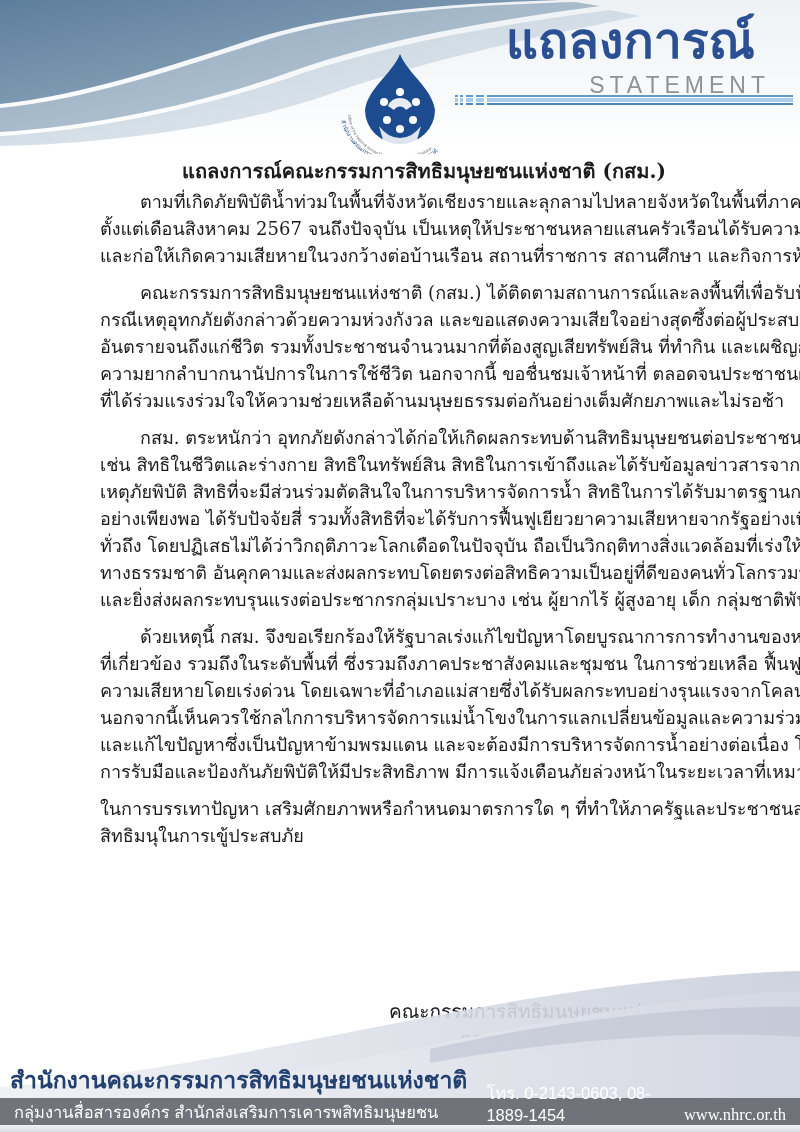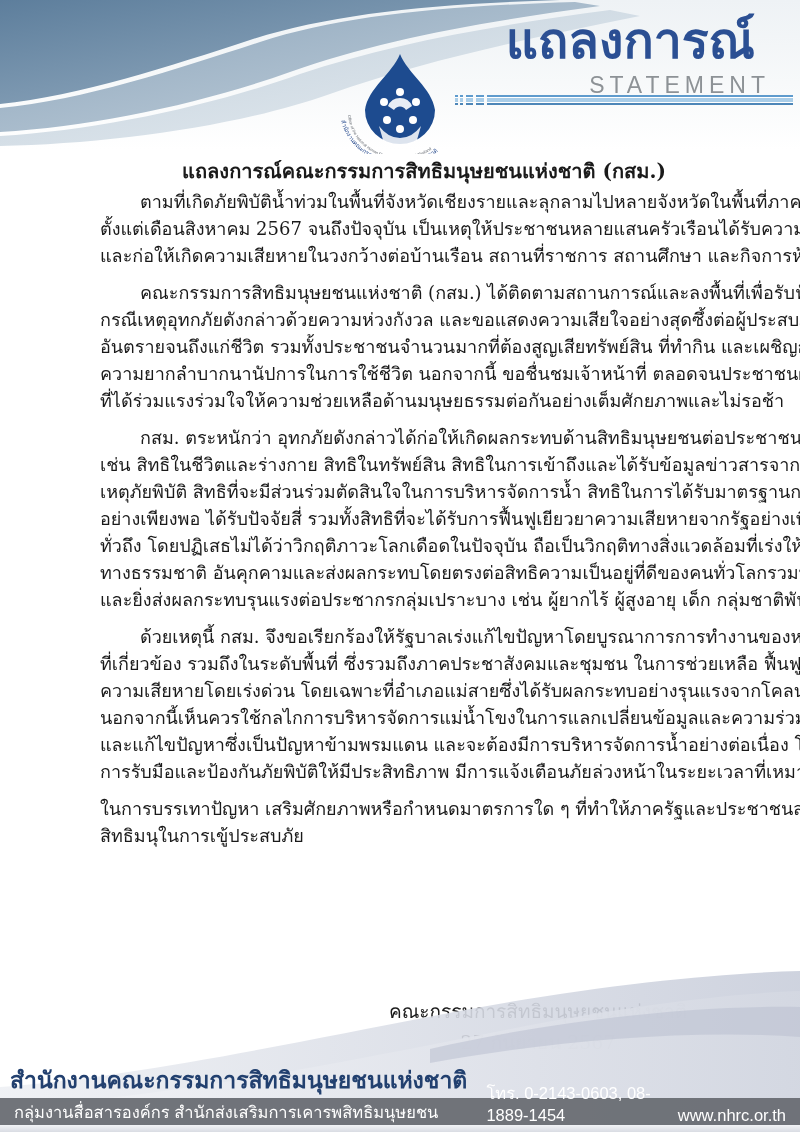--- a/index.html
+++ b/index.html
@@ -90,21 +90,21 @@
     position: absolute; left: 0; bottom: 7px;
     width: 800px; height: 27px;
     background: rgba(105, 109, 115, 0.95);
     display: flex; align-items: flex-end;
     padding: 0 14px;
     font-family: "Liberation Sans", sans-serif;
     color: #ffffff; font-size: 16.5px;
   }
   .footer-bar .dept { flex: 0 0 auto; }
   .footer-bar .phone { flex: 1 1 auto; text-align: left; padding-left: 48px; }
-  .footer-bar .site { flex: 0 0 auto; }
+  .footer-bar .site { flex: 0 0 auto; font-family: Liberation Serif, serif; }
   .footer-strip {
     position: absolute; left: 0; bottom: 0;
     width: 800px; height: 7px;
     background: linear-gradient(180deg, #f2f3f6, #d9dce3);
   }
 </style>
 </head>
 <body>
 
 <div class="page">

